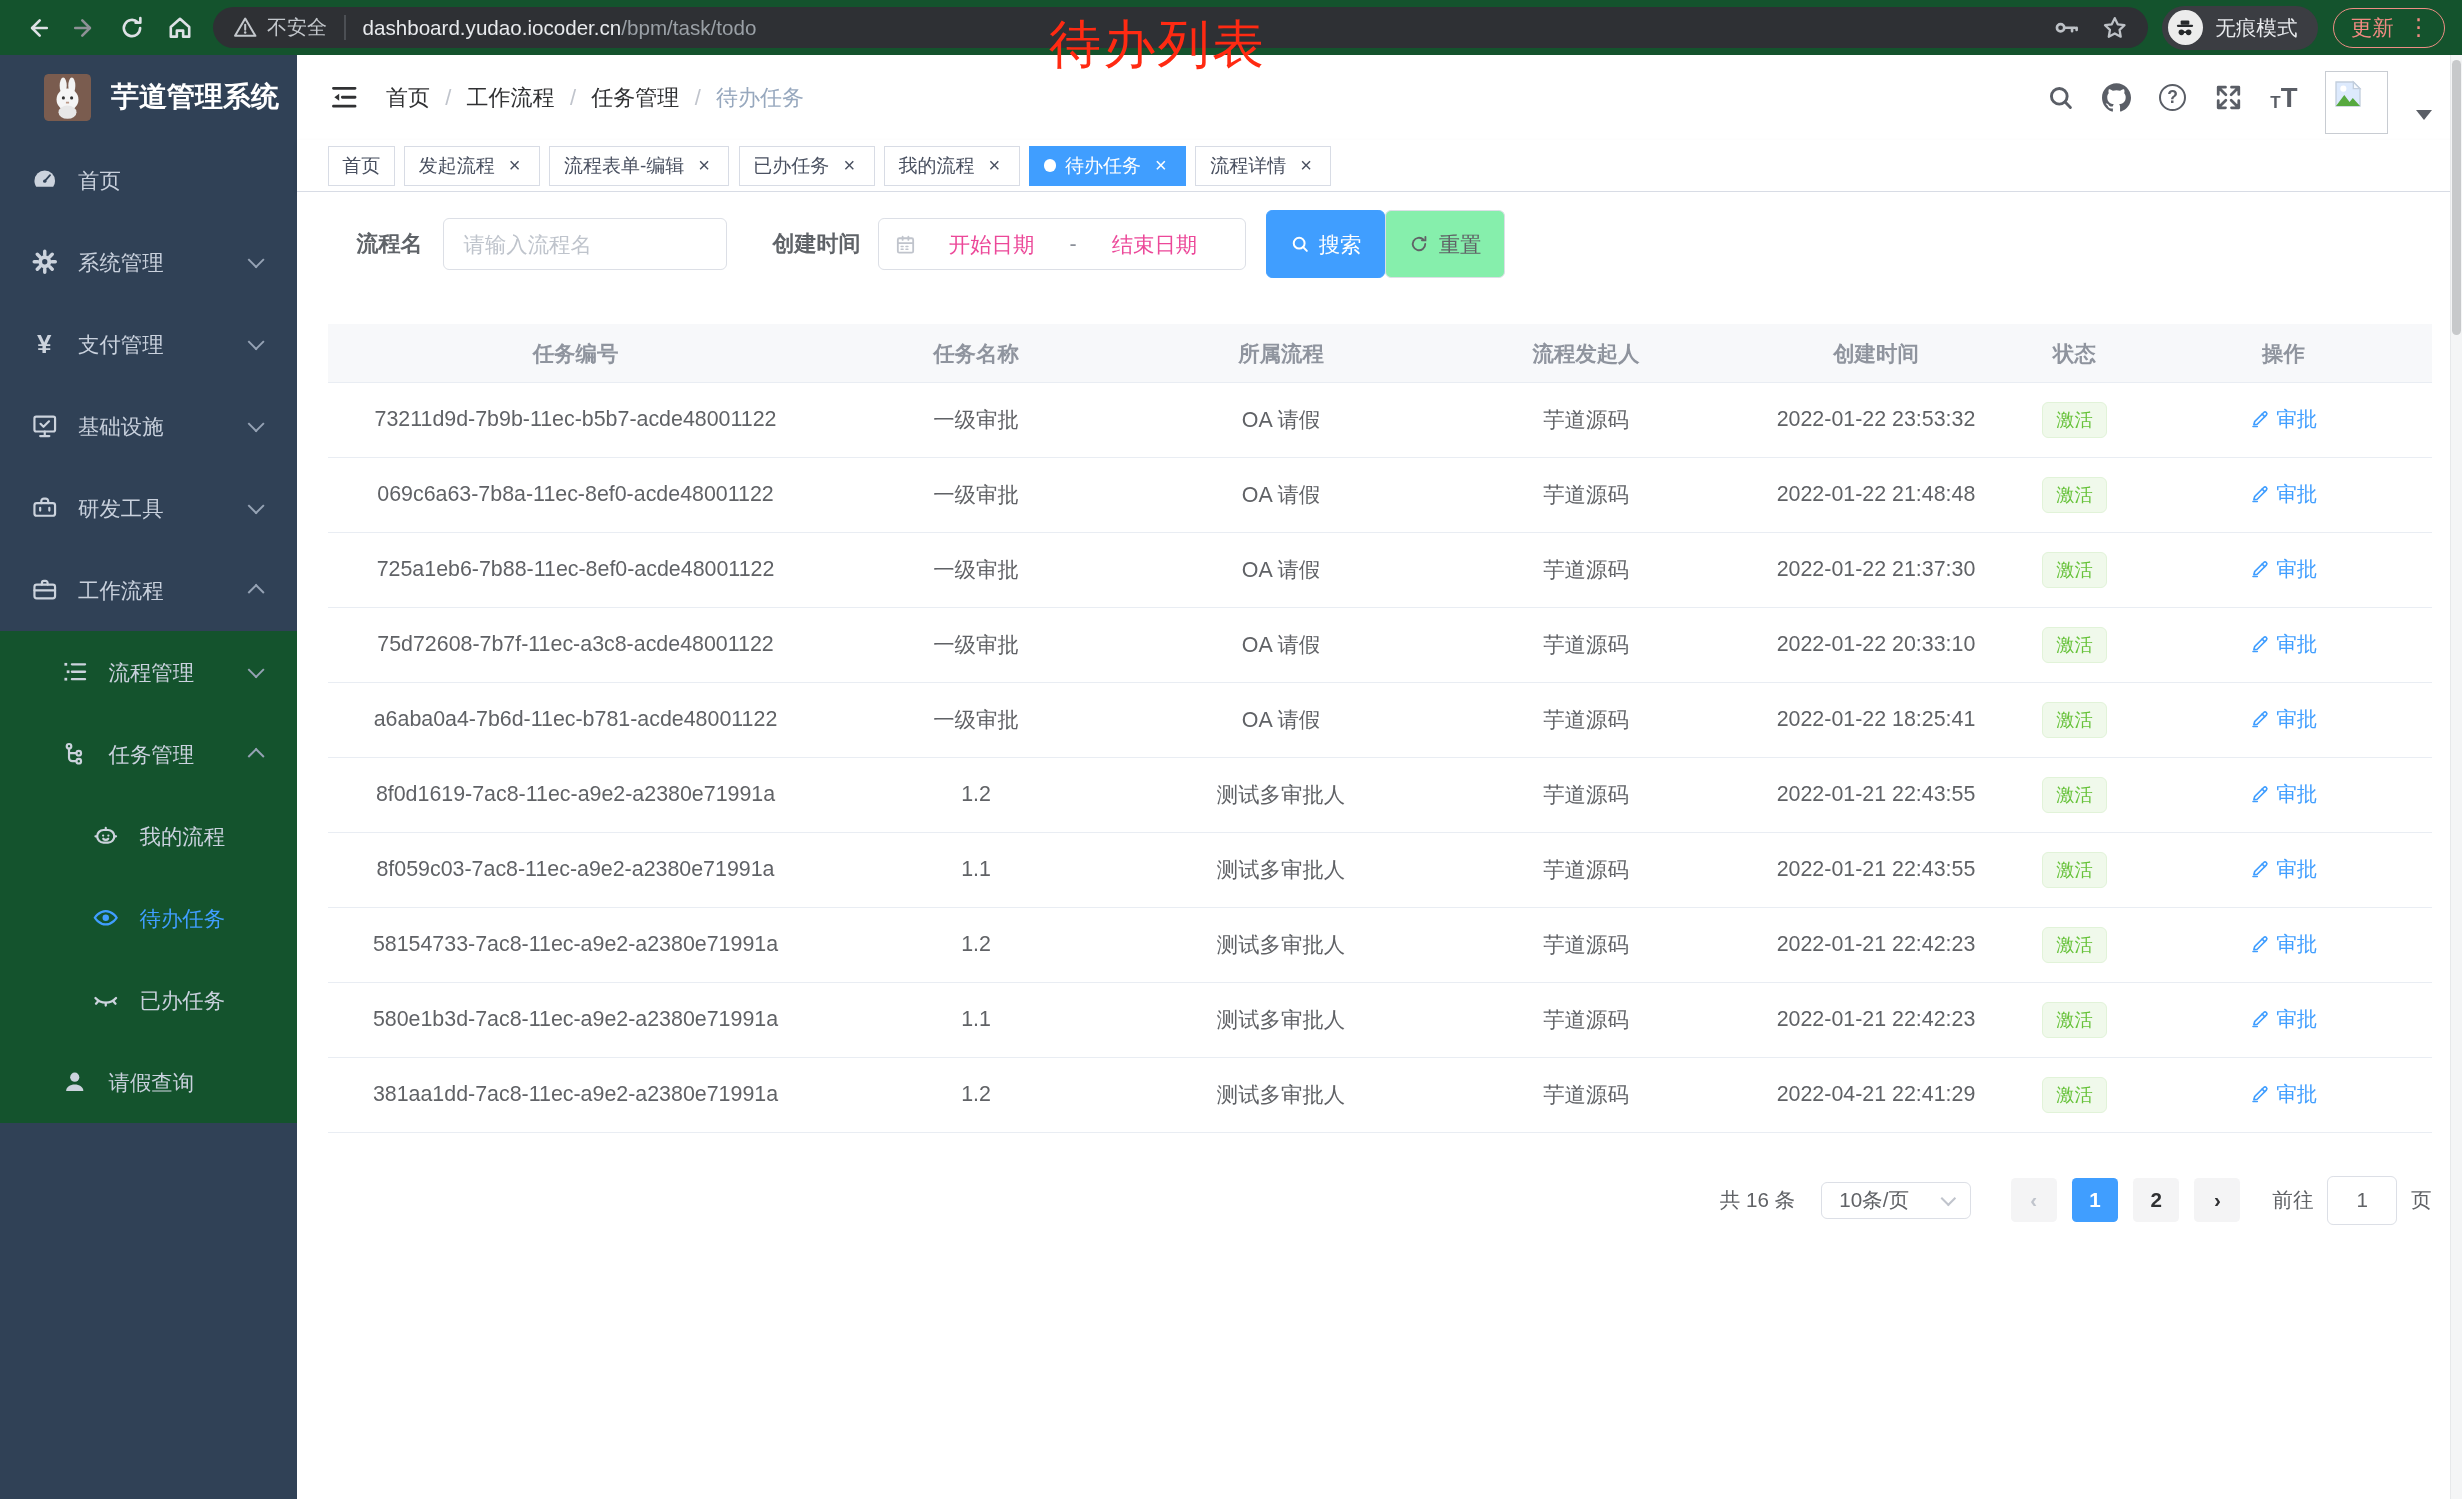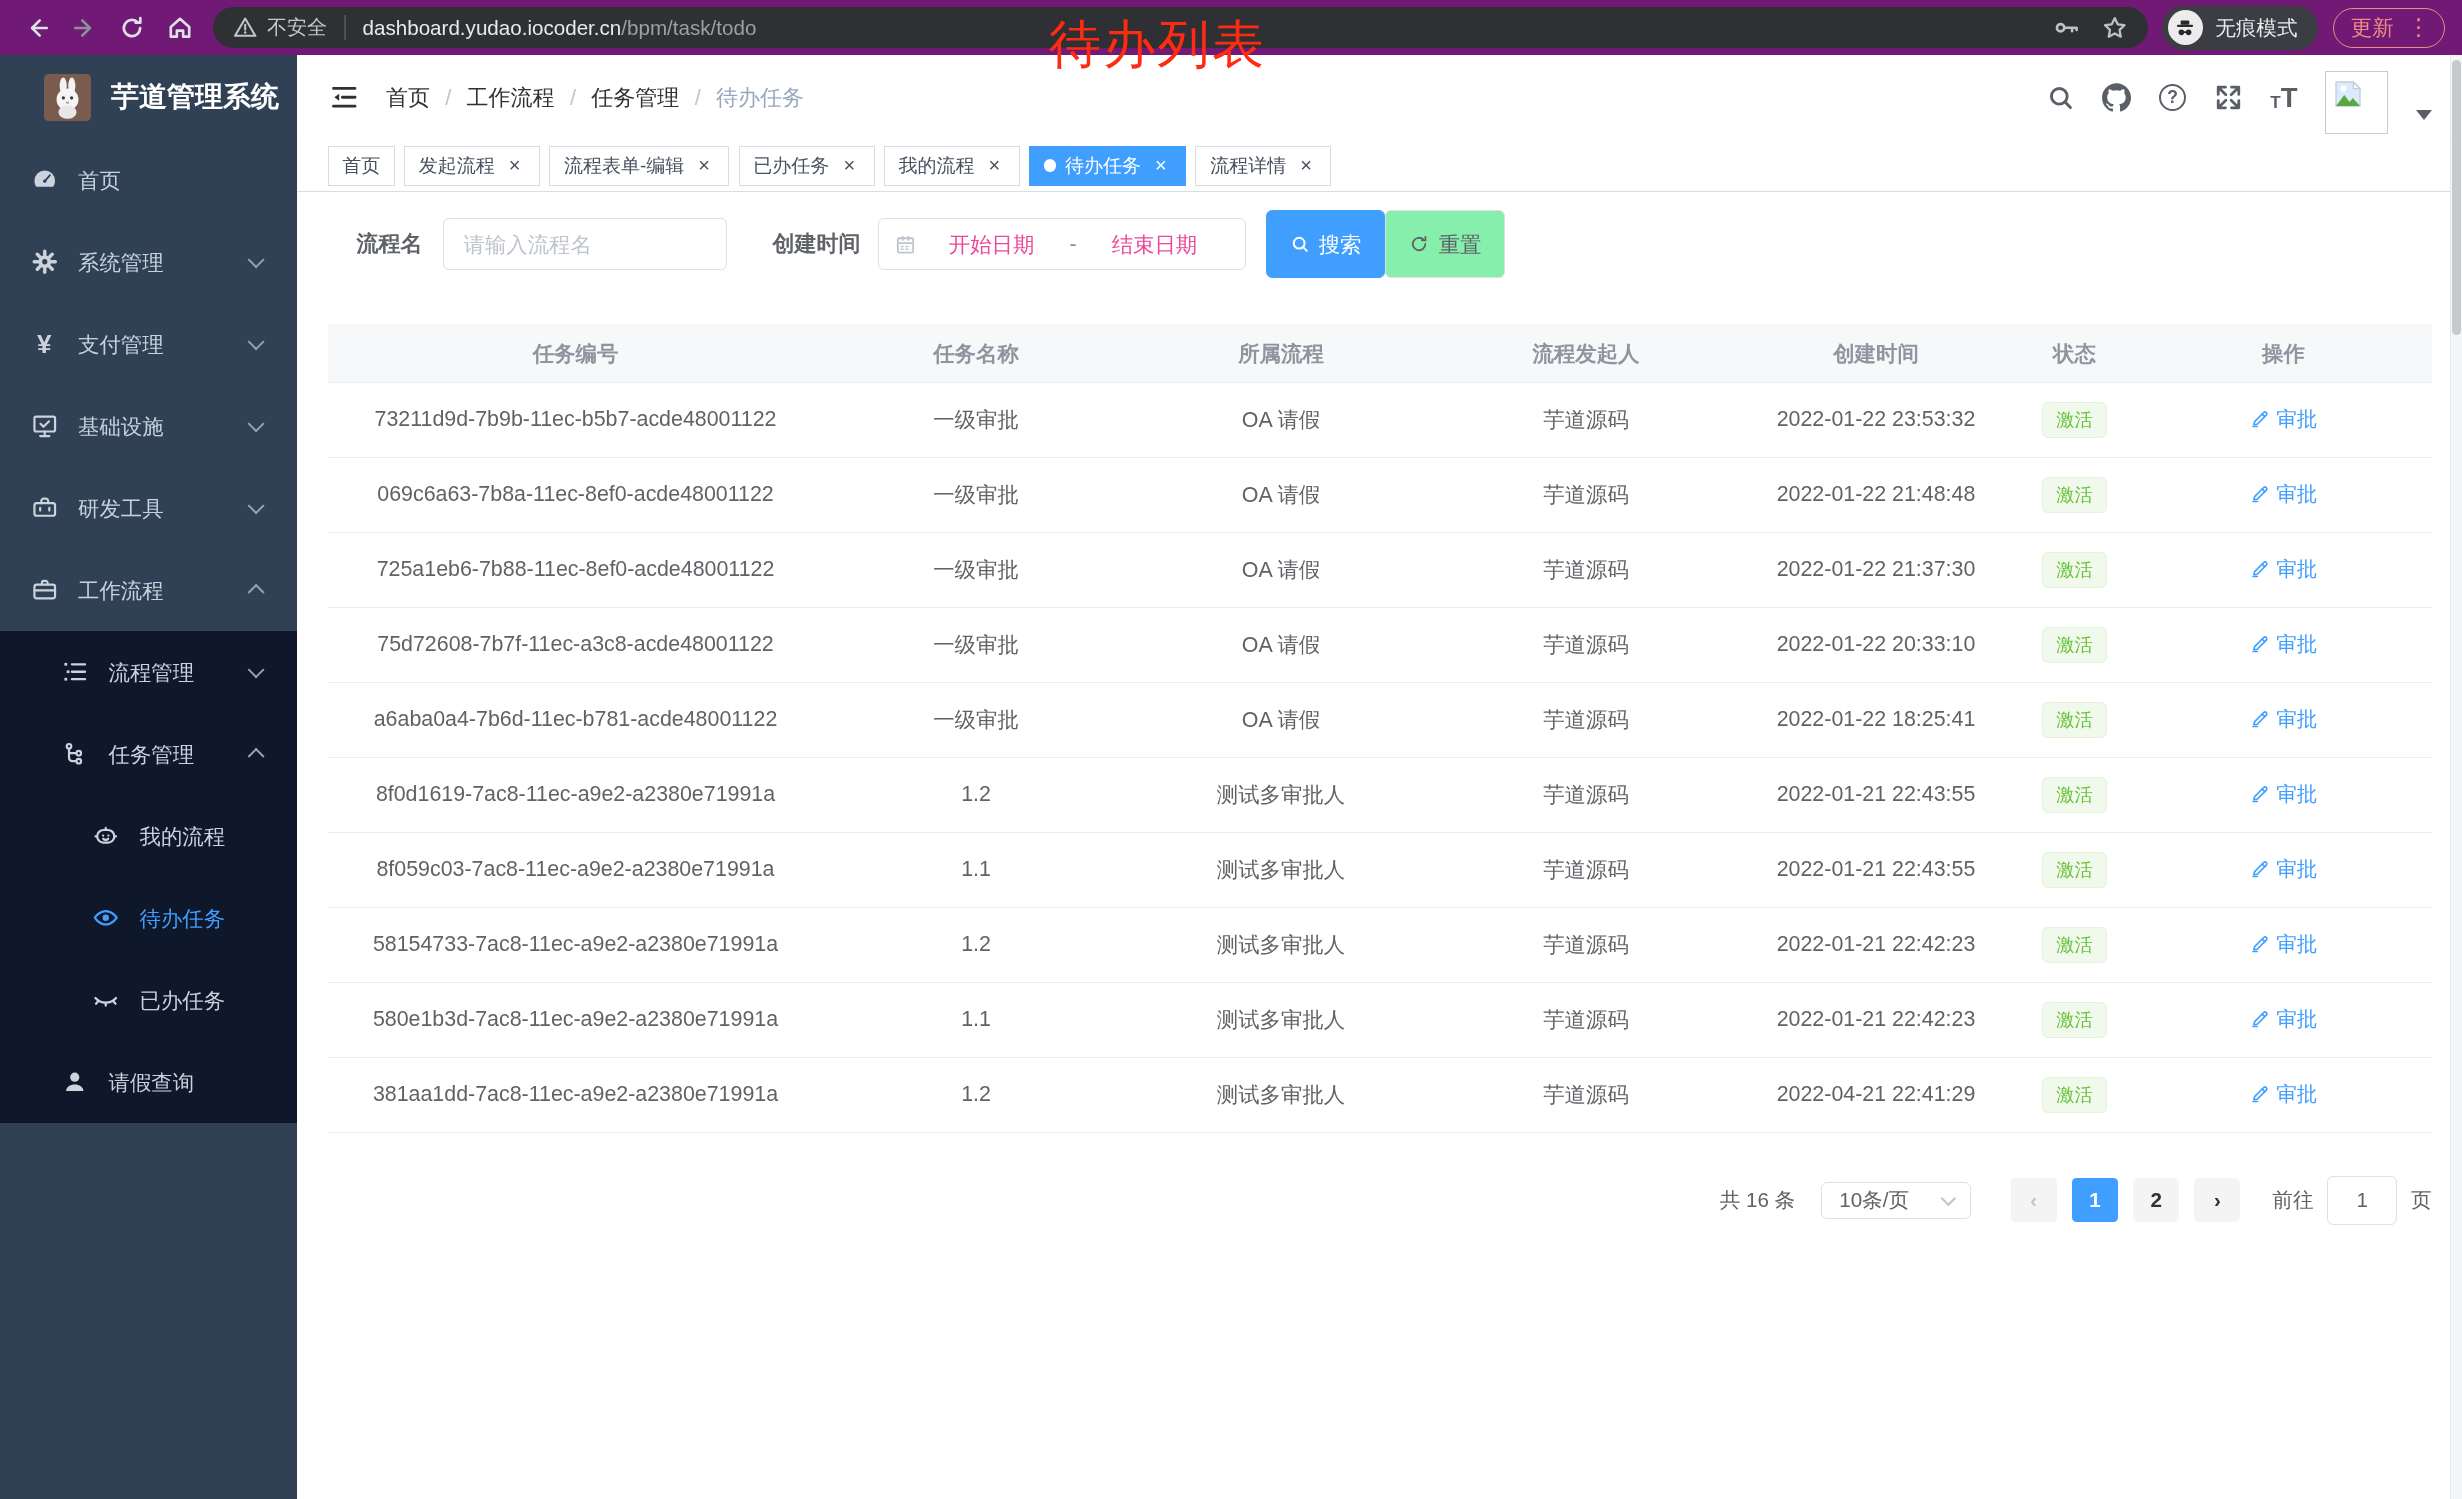--- a/index.html
+++ b/index.html
@@ -1,21 +1,21 @@
 <!DOCTYPE html>
 <html style="font-size:12.2px"><head>
 <meta charset="utf-8">
 <style>
   * { margin:0; padding:0; box-sizing:border-box; }
   html,body { width:2462px; height:1500px; }
   body { font-family:"Liberation Sans","DejaVu Sans",sans-serif; background:#fff; }
   .screen { position:relative; width:2462px; height:1500px; overflow:hidden; background:#fff; }
 
   
-  .chrome { position:absolute; top:0; left:0; right:0; height:55px; background:#701a75; display:flex; align-items:center; padding:0 17px; z-index:10; }
+  .chrome { position:absolute; top:0; left:0; right:0; height:55px; background:#14532d; display:flex; align-items:center; padding:0 17px; z-index:10; }
   .nav-btn { width:40px; height:40px; border-radius:50%; display:flex; align-items:center; justify-content:center; flex-shrink:0; margin-right:7.6px; }
   .nav-btn svg { width:26px; height:26px; }
   .omnibox { flex:1; height:41px; background:#2e3034; border-radius:20.6px; display:flex; align-items:center; padding:0 20px; margin:0 13.7px 0 6.1px; min-width:0; }
   .sec-label { color:#c3c7cc; font-size:20px; margin-left:9.2px; white-space:nowrap; }
   .omni-div { width:1.5px; height:24.4px; background:#4c4f54; margin:0 17px; }
   .url { font-size:20.6px; white-space:nowrap; overflow:hidden; }
   .url .host { color:#e8eaed; }
   .url .path { color:#9aa0a6; }
   .omni-spacer { flex:1; }
   .omni-ic { width:27.5px; height:27.5px; margin-left:21.4px; flex-shrink:0; }
@@ -38,21 +38,21 @@
   .logo-img { width:47px; height:47px; border-radius:4.6px; overflow:hidden; flex-shrink:0; }
   .logo-img svg { width:100%; height:100%; display:block; }
   .logo-title { color:#fff; font-size:28px; font-weight:700; white-space:nowrap; }
   .menu-item { height:82px; display:flex; align-items:center; position:relative; color:#c9d1dd; font-size:21.4px; cursor:pointer; white-space:nowrap; }
   .menu-item .mi { width:27.5px; height:27.5px; margin-right:20px; flex-shrink:0; color:#ccd3dd; display:flex; align-items:center; justify-content:center; }
   .menu-item .mi svg { width:27.5px; height:27.5px; }
   .mi-glyph { font-size:26px; font-weight:700; line-height:1; }
   .lv0 { padding-left:30.5px; }
   .lv1 { padding-left:61px; }
   .lv2 { padding-left:92px; }
-  .submenu-bg { background:#0f172a; }
+  .submenu-bg { background:#14532d; }
   .menu-item.active { color:#409eff; }
   .menu-item.active .mi { color:#409eff; }
   .chev { position:absolute; right:35px; width:12.2px; height:12.2px; border-right:2.3px solid #96a3b5; border-bottom:2.3px solid #96a3b5; }
   .chev.down { transform:rotate(45deg) translate(-1.5px,-1.5px); }
   .chev.up   { transform:rotate(-135deg) translate(-1.5px,-1.5px); }
 
   
   .main { flex:1; display:flex; flex-direction:column; background:#fff; min-width:0; }
 
   .navbar { height:85px; display:flex; align-items:center; padding:0 30.5px; background:#fff; }

